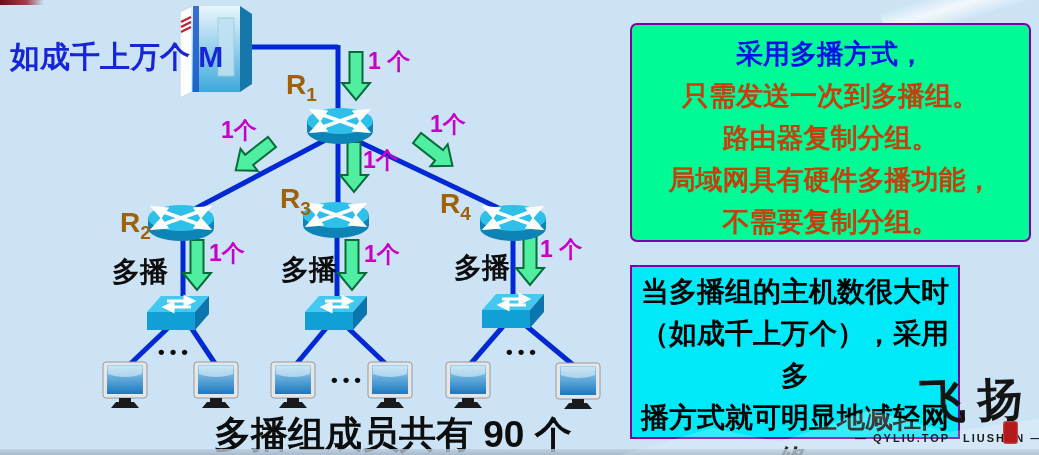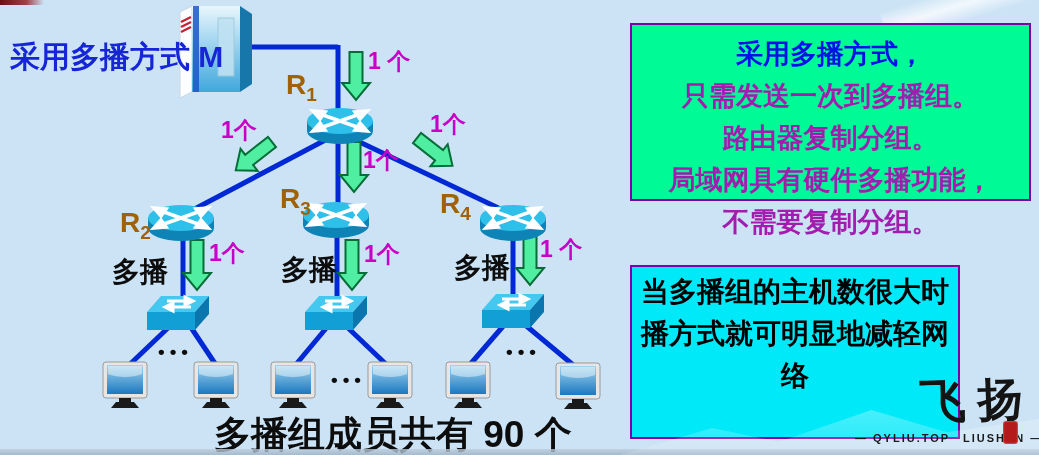--- a/index.html
+++ b/index.html
@@ -9,23 +9,23 @@
   .lbl{position:absolute;font-weight:bold;white-space:nowrap;line-height:1.1;}
   .server-label{color:#1626d6;font-size:30px;}
   .router-label{color:#a16207;font-size:28px;}
   .router-label sub{font-size:19px;}
   .pkt-label{color:#c800c8;font-size:23px;}
   .mc-label{color:#0d0d0d;font-size:28px;}
   .dots{color:#0d0d0d;font-size:19px;letter-spacing:5px;font-weight:bold;}
   .caption{color:#0d0d0d;font-size:37px;}
   .info-box{position:absolute;border:2px solid #7e00aa;text-align:center;font-weight:bold;
             box-sizing:border-box;}
-  .green-box{left:630px;top:23px;width:401px;height:178px;background:#00fb96;
-             font-size:27px;padding-top:8px;}
-  .green-box .line{line-height:42px;color:#a21caf;}
+  .green-box{left:630px;top:23px;width:401px;height:219px;background:#00fb96;
+             font-size:27px;padding-top:8px;border-radius:7px;}
+  .green-box .line{line-height:42px;color:#c2410c;}
   .green-box .line.first{color:#0010e8;}
   .cyan-box{left:630px;top:265px;width:330px;height:174px;background:#00e9f9;
             font-size:28px;padding-top:4px;}
   .cyan-box .line{line-height:42px;color:#000;}
   .topleft-mark{left:0;top:0;width:44px;height:5px;
     background:linear-gradient(90deg,#6b0d12,#a04048 60%,rgba(160,64,72,0));}
   .top-streak{left:880px;top:-18px;width:200px;height:34px;transform:rotate(-17deg);
     background:linear-gradient(rgba(255,255,255,0),rgba(255,255,255,.75),rgba(255,255,255,0));
     pointer-events:none;}
   .bottom-strip{left:0;top:449px;width:1039px;height:6px;
@@ -224,21 +224,21 @@
       <g transform="translate(556,363)">
         <rect x="0" y="0" width="44" height="36" rx="3" fill="#e6e6e6" stroke="#9a9a9a"></rect>
         <rect x="4" y="3" width="36" height="29" fill="url(#scr)"></rect>
         <path d="M5 4 h34 v8 c-10 4 -24 4 -34 0 Z" fill="#fff" opacity=".45"></path>
         <rect x="16" y="36" width="12" height="4" fill="#1a1a1a"></rect>
         <polygon points="8,46 36,46 31,40 13,40" fill="#1a1a1a"></polygon>
       </g>
     </g>
   </svg>
 
-  <div class="lbl server-label" style="left:10px;top:40px;">采用多播方式 M</div>
+  <div class="lbl server-label" style="left:10px;top:40px;">如成千上万个 M</div>
 
   <div class="lbl router-label" style="left:286px;top:70px;">
     <span>R</span><sub>1</sub>
   </div>
   <div class="lbl router-label" style="left:120px;top:186px;margin-top:22px;">
     <span>R</span><sub>2</sub>
   </div>
   <div class="lbl router-label" style="left:280px;top:184px;text-align:center;">
     <span>R</span><sub>3</sub>
   </div>
@@ -267,20 +267,21 @@
   <div class="info-box green-box">
     <div class="line first">采用多播方式，</div>
     <div class="line">只需发送一次到多播组。</div>
     <div class="line">路由器复制分组。</div>
     <div class="line">局域网具有硬件多播功能，</div>
     <div class="line">不需要复制分组。</div>
   </div>
 
   <div class="info-box cyan-box">
     <div class="line">当多播组的主机数很大时</div>
+    <div class="line">（如成千上万个），采用多</div>
     <div class="line">播方式就可明显地减轻网络</div>
   </div>
 
   <div class="abs mountains"></div>
   <div class="lbl wm-brand">飞 扬</div>
   <div class="lbl wm-site">— QYLIU.TOP　LIUSHEN —</div>
   <div class="abs wm-seal"></div>
   <div class="abs bottom-strip"></div>
 
 </div>

